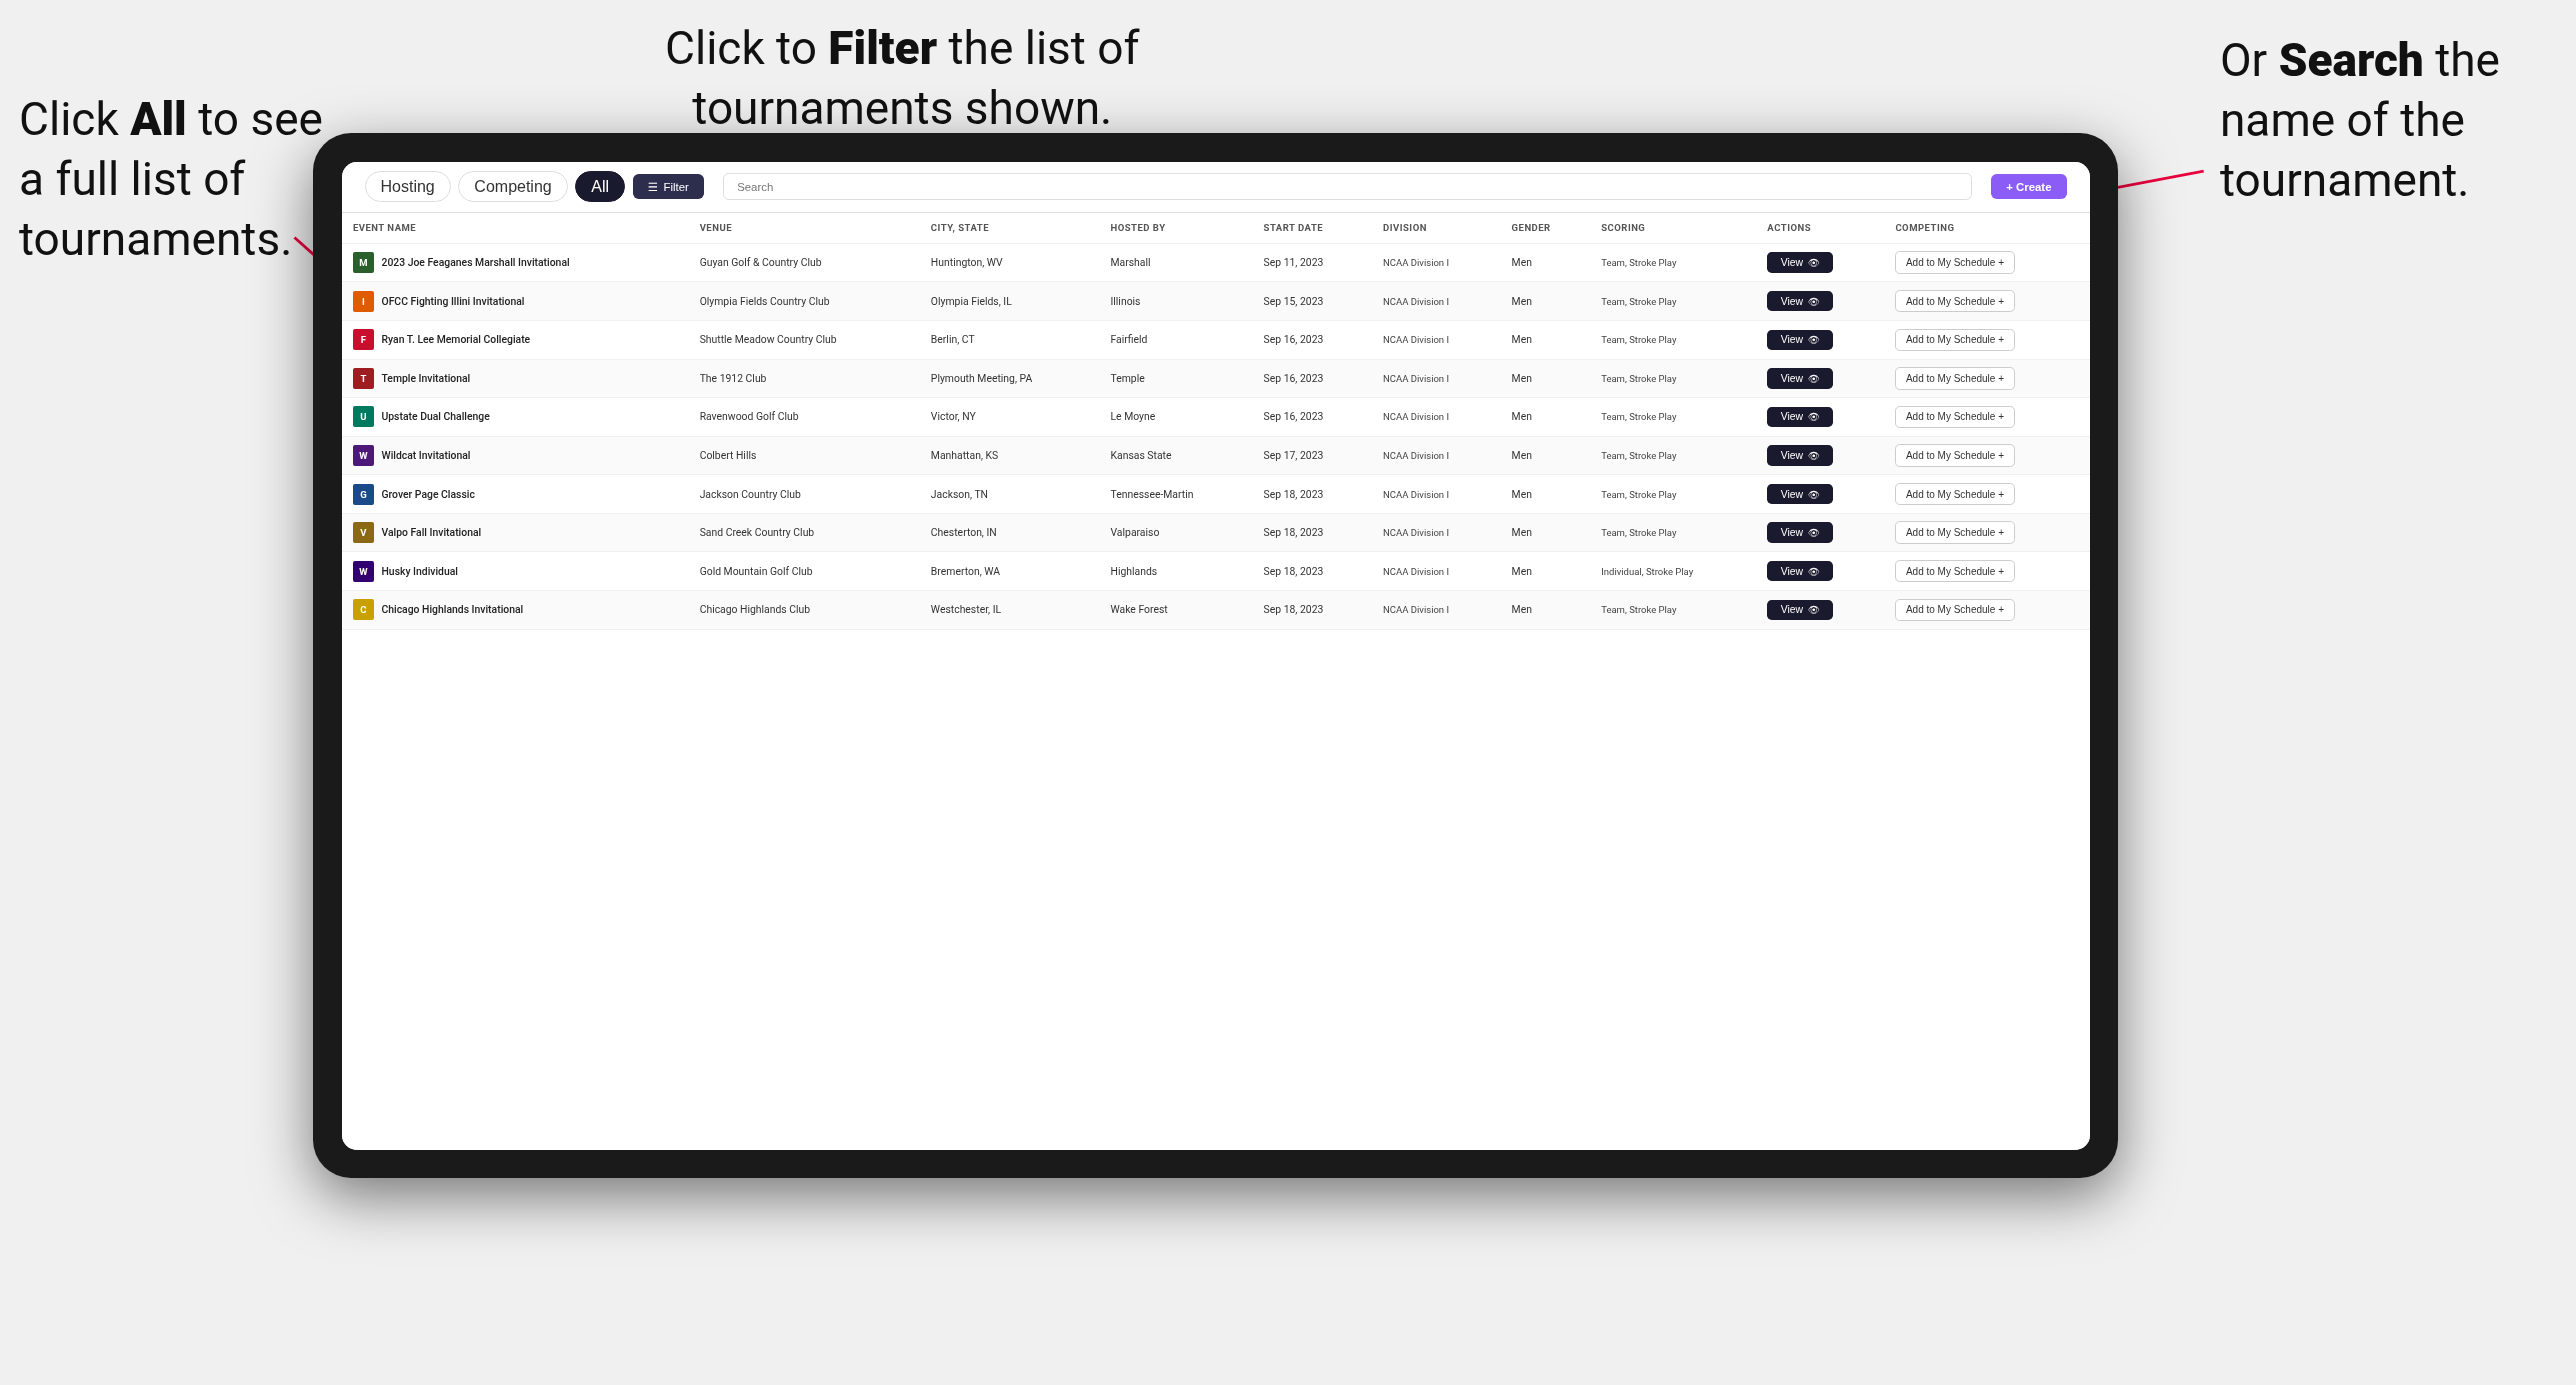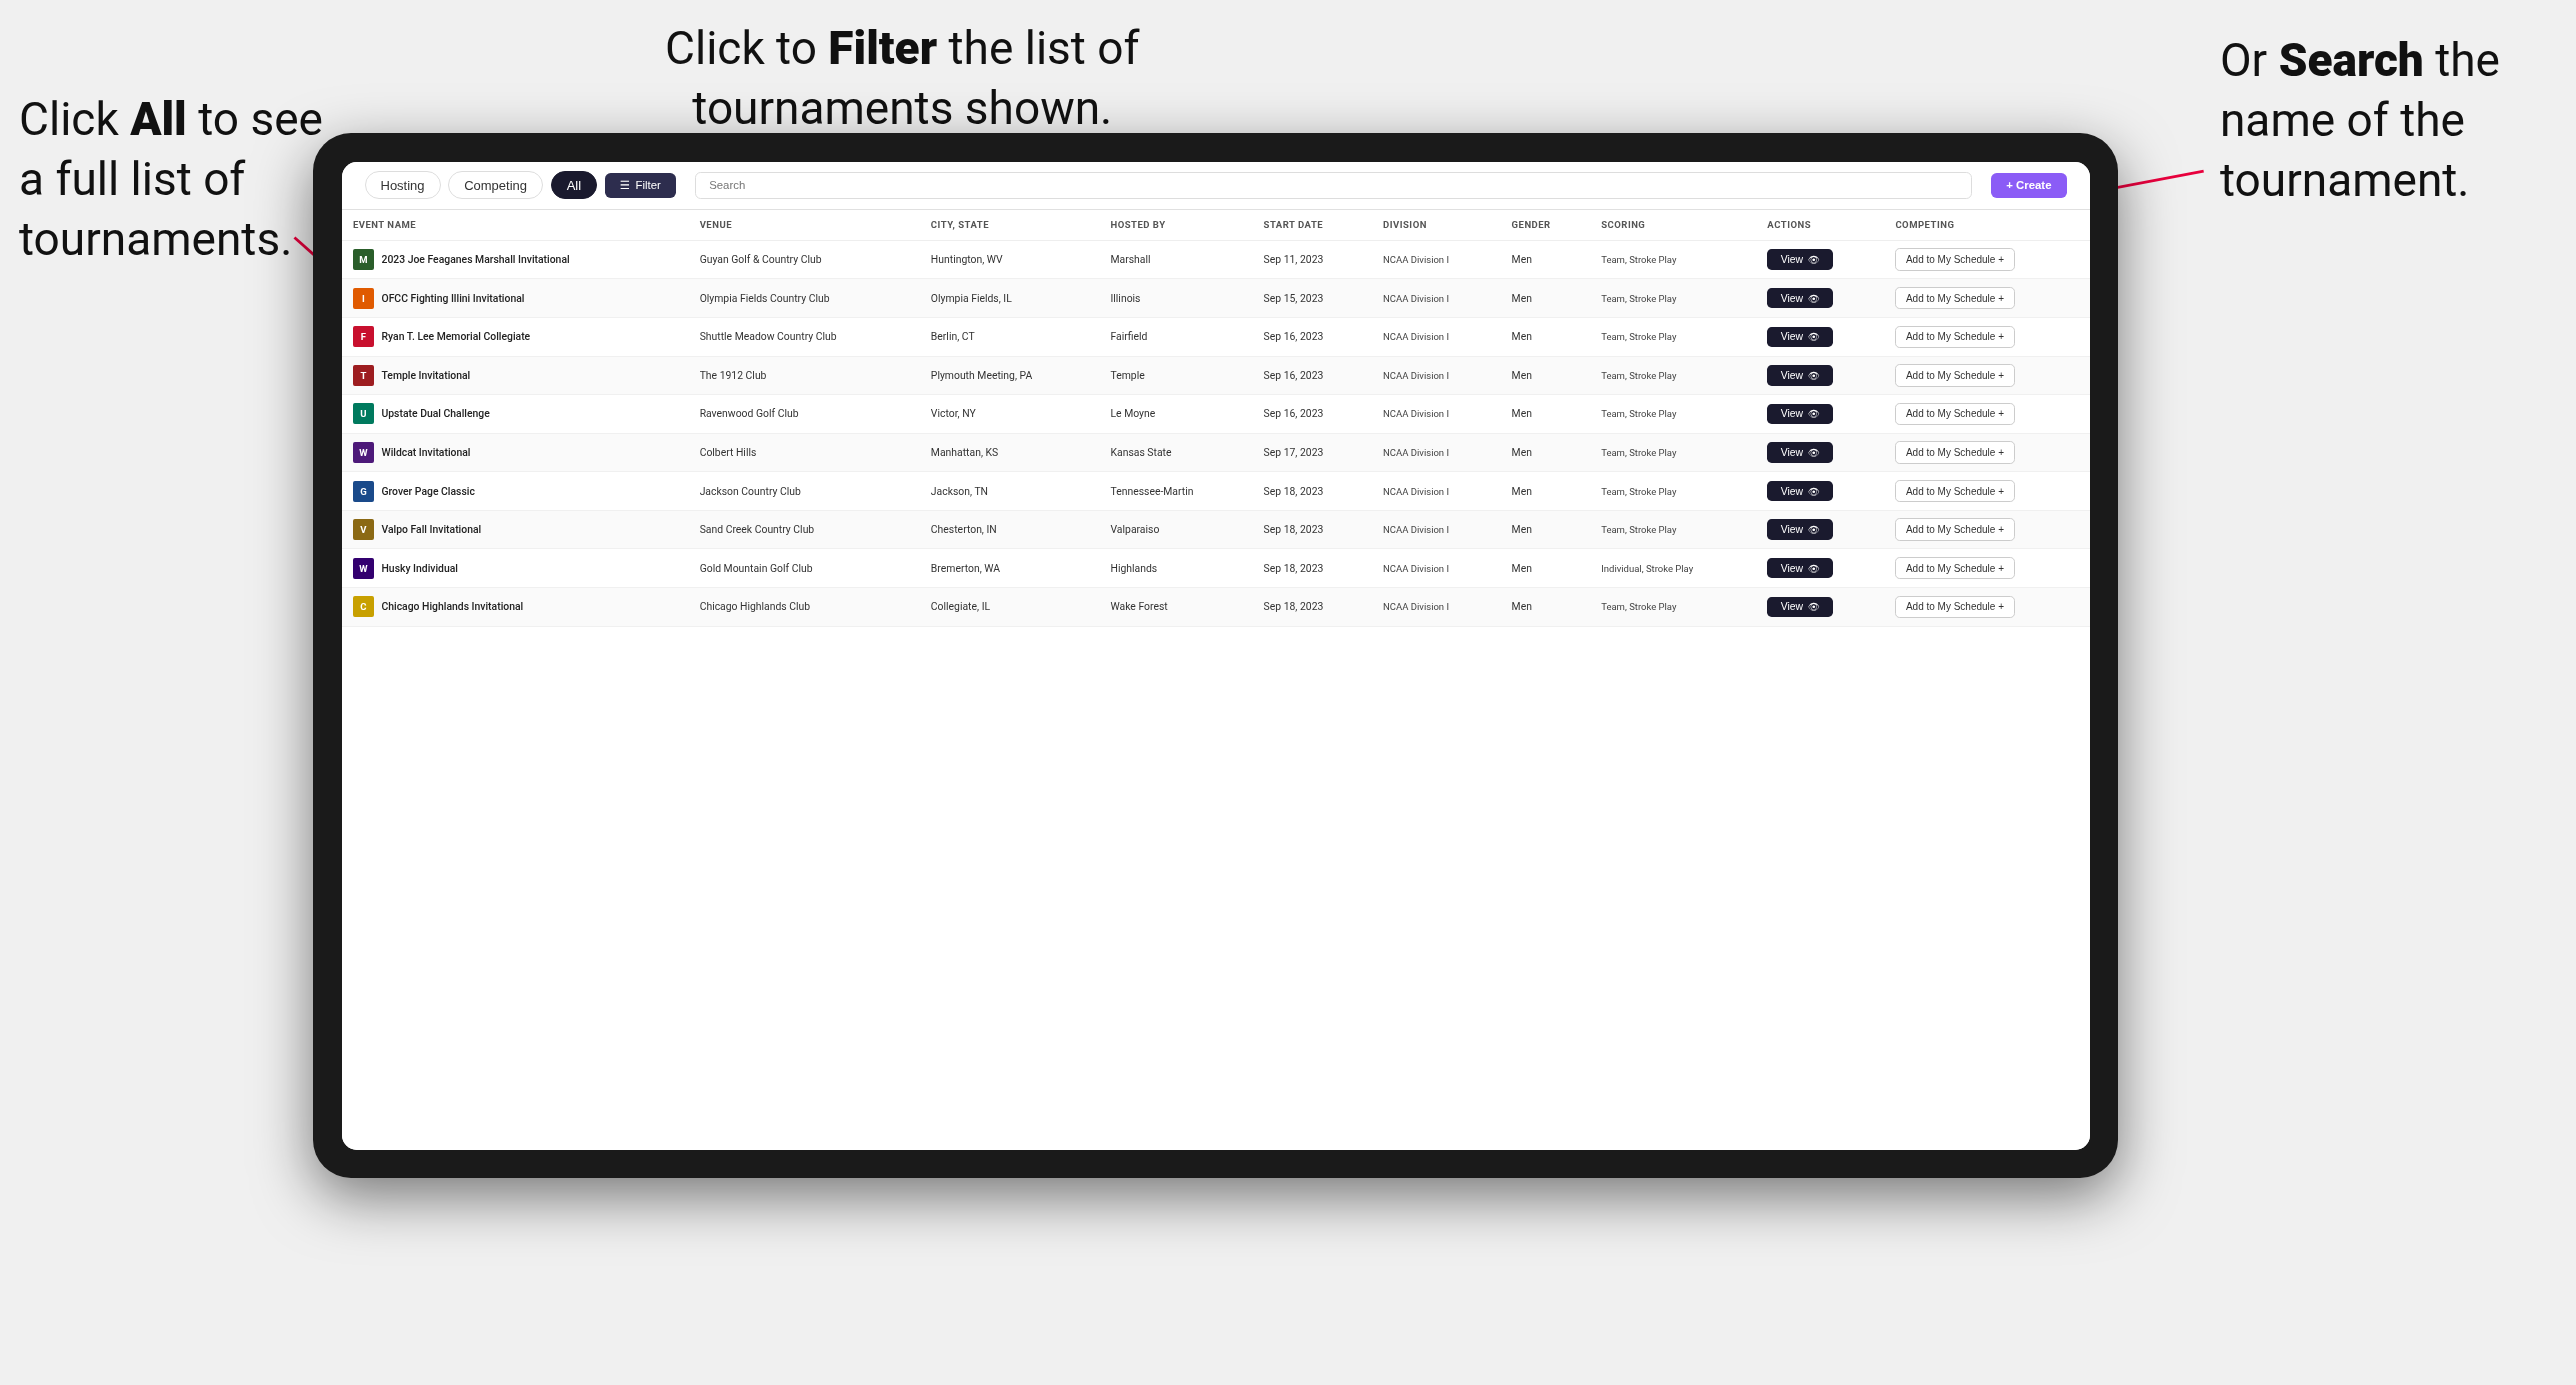--- a/index.html
+++ b/index.html
@@ -130,21 +130,21 @@
       display: flex;
       align-items: center;
       gap: 7.6px;
       border-bottom: 0.9px solid #e0e0e0;
     }
 
     .filter-tab {
       padding: 5.7px 15px;
       border-radius: 19px;
       border: 0.9px solid #ddd;
-      font-size: 13px;
+      font-size: 16px;
       cursor: pointer;
       background: white;
       color: #333;
     }
     .filter-tab.active {
       background: #1a1a2e;
       color: white;
       border-color: #1a1a2e;
     }
 
@@ -601,21 +601,21 @@
     </td>
   </tr>
             <tr>
     <td>
       <div class="event-name-cell">
         <div class="team-logo" style="background:#c8a000;color:white;">C</div>
         <span class="event-name">Chicago Highlands Invitational</span>
       </div>
     </td>
     <td>Chicago Highlands Club</td>
-    <td>Collegiate, IL</td>
+    <td>Westchester, IL</td>
     <td>Wake Forest</td>
     <td>Sep 18, 2023</td>
     <td class="division-cell">NCAA Division I</td>
     <td>Men</td>
     <td class="scoring-cell">Team, Stroke Play</td>
     <td>
       <button class="view-btn">
         <span>View</span>
         <span class="eye-icon">👁</span>
       </button>

